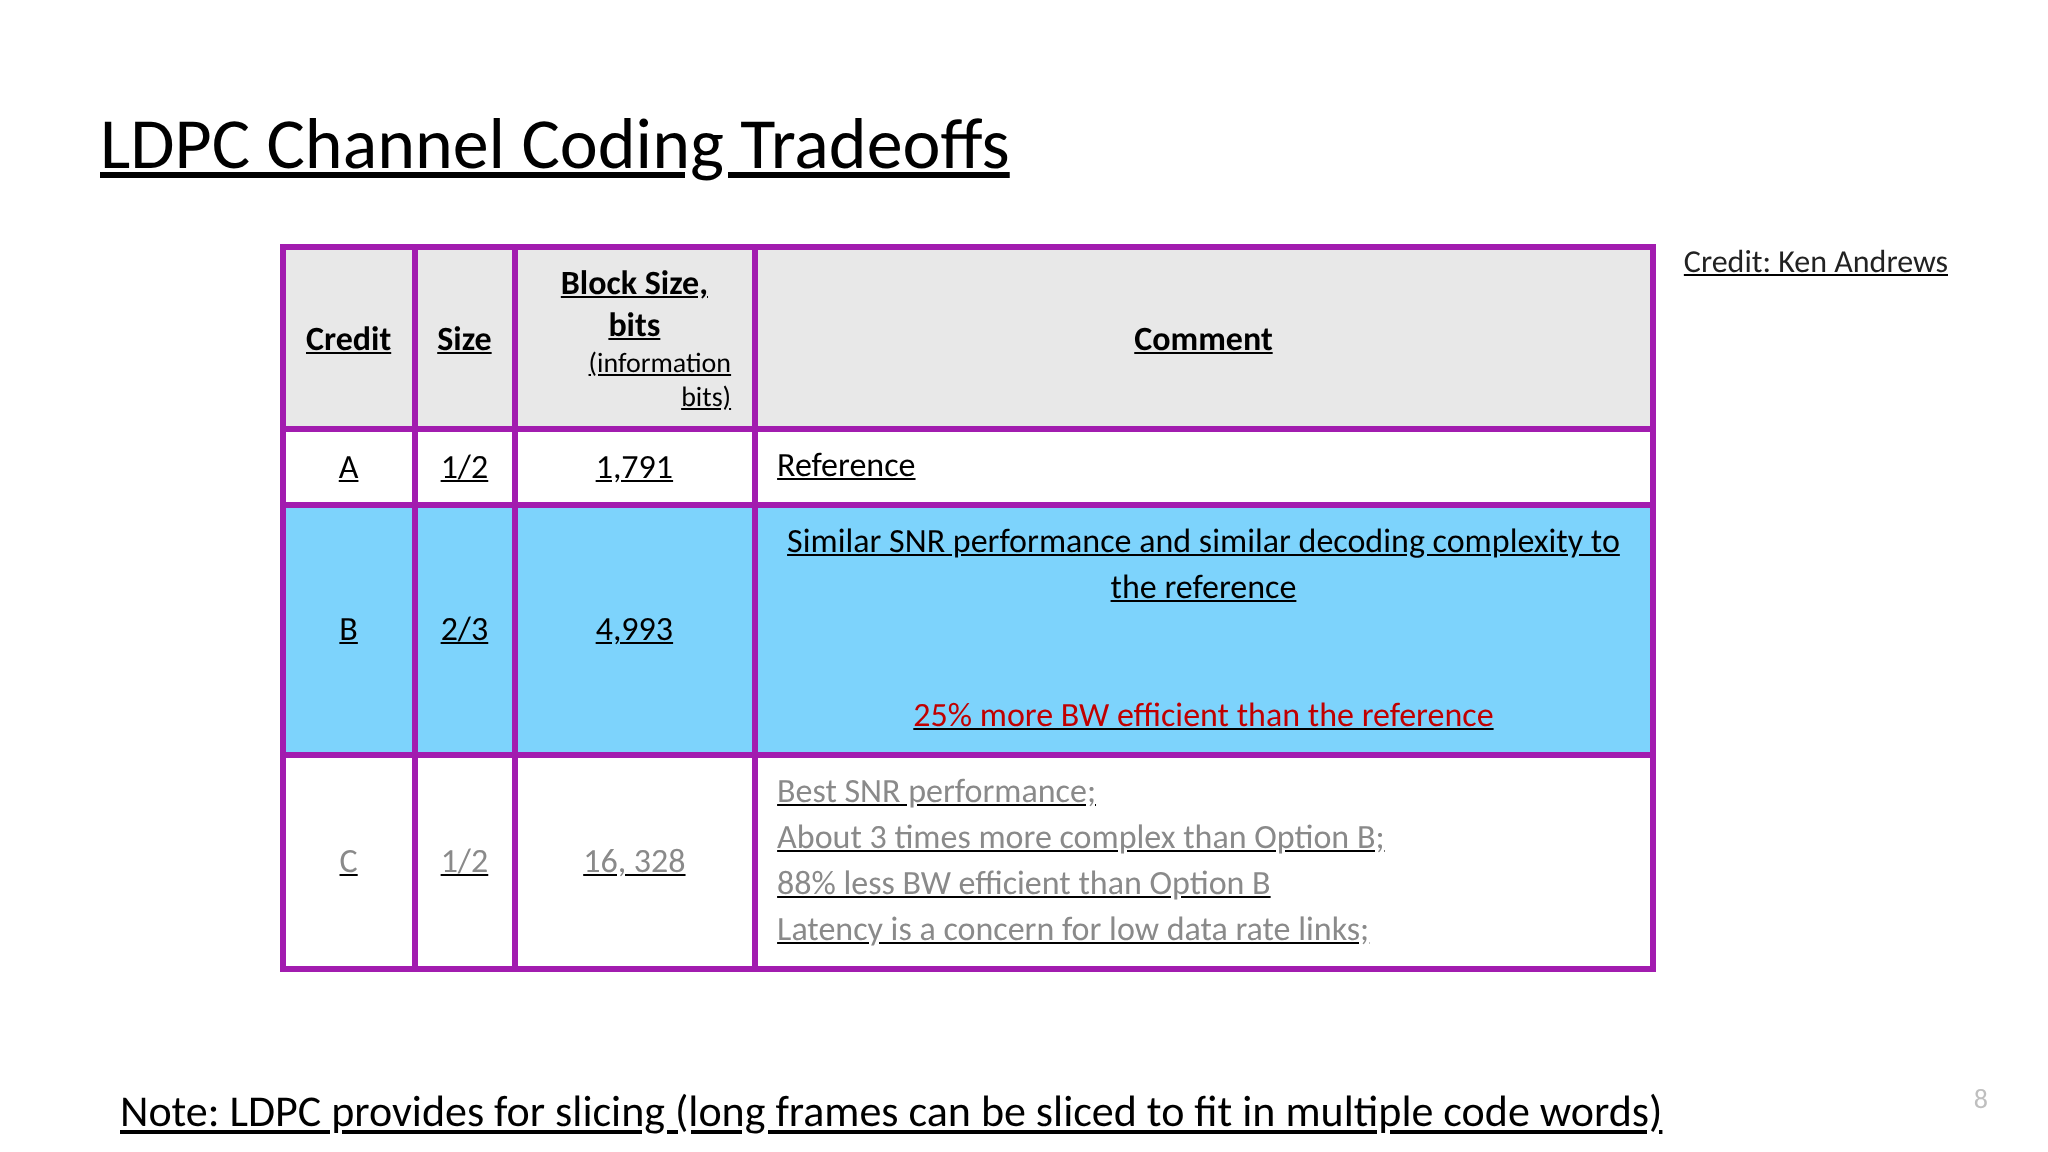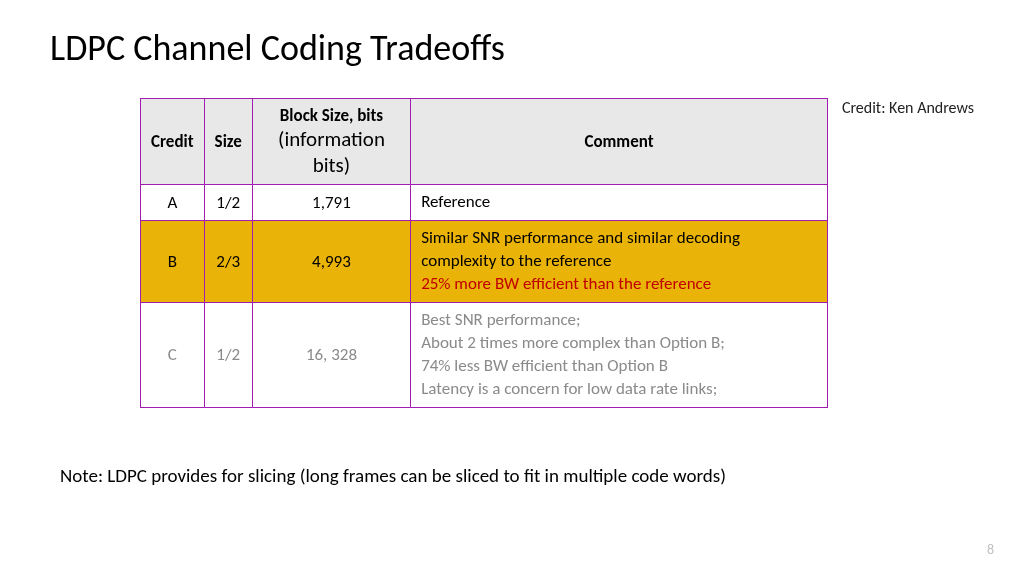--- a/index.html
+++ b/index.html
@@ -5,54 +5,54 @@
     * { box-sizing: border-box; margin: 0; padding: 0; }
     body {
       width: 1024px;
       height: 576px;
       background: #fff;
       font-family: Calibri, "Segoe UI", Arial, sans-serif;
       color: #000;
       position: relative;
       overflow: hidden;
     }
-    .slide { padding: 26px 50px 0 50px; }
+    .slide { padding: 50px 50px 0 50px; text-decoration: underline; }
     h1 {
       font-size: 36px;
       font-weight: 400;
       margin-bottom: 28px;
       color: #000;
     }
     .table-wrap { display: flex; align-items: flex-start; }
     .table-indent { padding-left: 90px; }
     table {
       border-collapse: collapse;
       font-size: 17px;
       width: 690px;
     }
     th, td {
-      border: 1px solid #a21caf;
+      border: 3px solid #a21caf;
       padding: 6px 10px;
       vertical-align: middle;
     }
     th { background: #e8e8e8; font-weight: 700; text-align: center; }
-    .sub { display: block; font-weight: 400; font-size: 21px; }
+    .sub { display: block; font-weight: 400; font-size: 14px; text-align: right; }
     td.option, td.rate, td.block { text-align: center; }
-    tr.alt td { background: #eab308; }
+    tr.alt td { background: #7dd3fc; text-align: center; }
     .comment-lines div { line-height: 1.35; }
-    .red { color: #c00000; }
+    .red { color: #c00000; margin-top: 41px; }
     .faded td { color: #8a8a8a; }
     .credit {
       font-size: 16px;
       color: #222;
       margin-left: 14px;
       white-space: nowrap;
     }
     .note {
-      font-size: 19px;
+      font-size: 22px;
       color: #000;
       margin-top: 56px;
       margin-left: 10px;
     }
     .pagenum {
       position: absolute;
       bottom: 18px;
       right: 30px;
       font-size: 14px;
       color: #bfbfbf;
@@ -99,22 +99,22 @@
               </div>
             </td>
           </tr>
           <tr class="faded">
             <td class="option">C</td>
             <td class="rate">1/2</td>
             <td class="block">16, 328</td>
             <td>
               <div class="comment-lines">
                 <div>Best SNR performance;</div>
-                <div>About 2 times more complex than  Option B;</div>
-                <div>74% less BW efficient than Option B</div>
+                <div>About 3 times more complex than  Option B;</div>
+                <div>88% less BW efficient than Option B</div>
                 <div>Latency is a concern for low data rate links;</div>
               </div>
             </td>
           </tr>
         </tbody>
     </table>
     <div class="credit">Credit: Ken Andrews</div>
   </div>
 
   <div class="note">Note: LDPC provides for slicing (long frames can be sliced to fit in multiple code words)</div>

